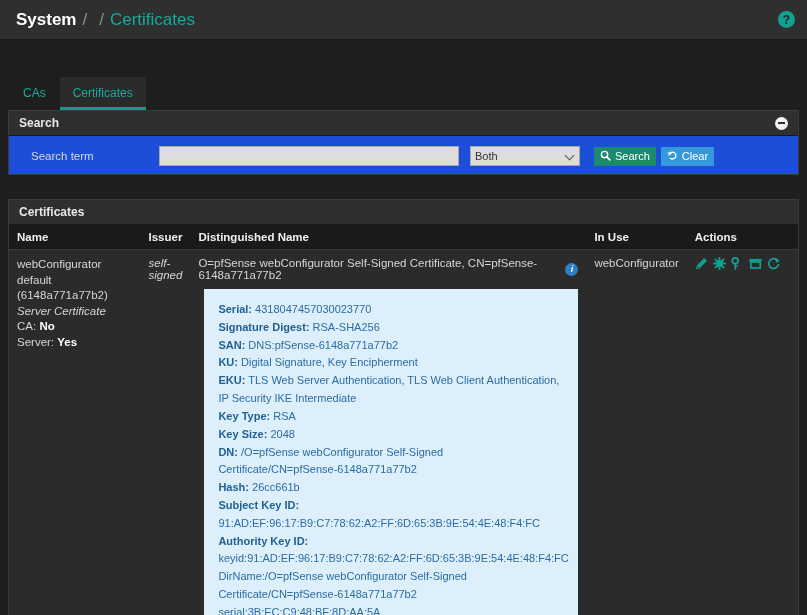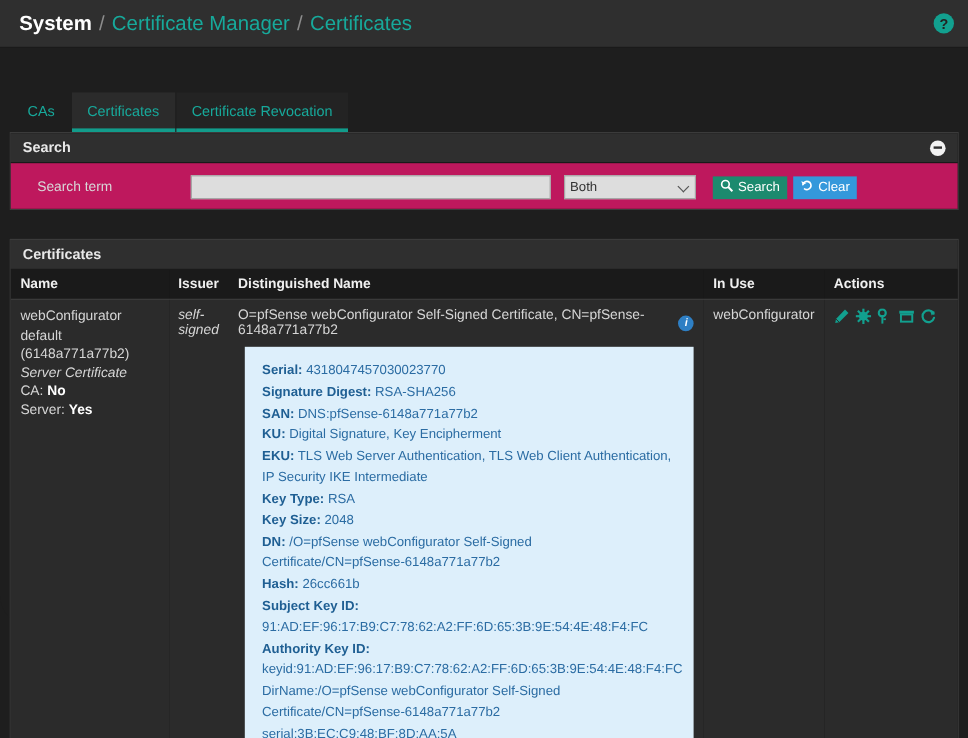--- a/index.html
+++ b/index.html
@@ -50,21 +50,21 @@
   .panel-head {
     background: #2f2f2f; color: #e8e8e8; font-size: 12px; font-weight: bold;
     padding: 5px 10px; display: flex; align-items: center;
     border-bottom: 1px solid #1a1a1a;
   }
   .collapse-icon {
     margin-left: auto; width: 13px; height: 13px; border-radius: 50%;
     background: #f2f2f2; display: flex; align-items: center; justify-content: center;
   }
   .collapse-icon i { display: block; width: 7px; height: 2px; background: #2f2f2f; }
-  .panel-body { background: #be185d; padding: 10px 0 8px 0; }
+  .panel-body { background: #1d4ed8; padding: 10px 0 8px 0; }
 
   
   .form-row { display: flex; align-items: center; padding: 0 8px; }
   .form-label {
     width: 142px; font-size: 11.5px; color: #d8d8d8; padding-left: 14px;
   }
   .search-input {
     width: 300px; height: 20px;
     background: #dddddd; border: 1px solid #a6a6a6;
     font-size: 11px; color: #333; padding: 0 5px;
@@ -139,31 +139,29 @@
 </style>
 </head>
 <body>
 
 <div class="page">
 
   <div class="topbar">
     <div class="crumbs">
       <span class="crumb-strong">System</span>
       <span class="crumb-sep">/</span>
-      <span class="crumb-link">Certificate Manager</span>
       <span class="crumb-sep">/</span>
       <span class="crumb-link">Certificates</span>
     </div>
     <div class="help-icon">?</div>
   </div>
 
   <div class="tabs">
     <div class="tab plain">CAs</div>
     <div class="tab active">Certificates</div>
-    <div class="tab active2">Certificate Revocation</div>
   </div>
 
   <div class="panel">
     <div class="panel-head">
       <span>Search</span>
       <span class="collapse-icon">
           <i></i>
         </span>
     </div>
     <div class="panel-body">

